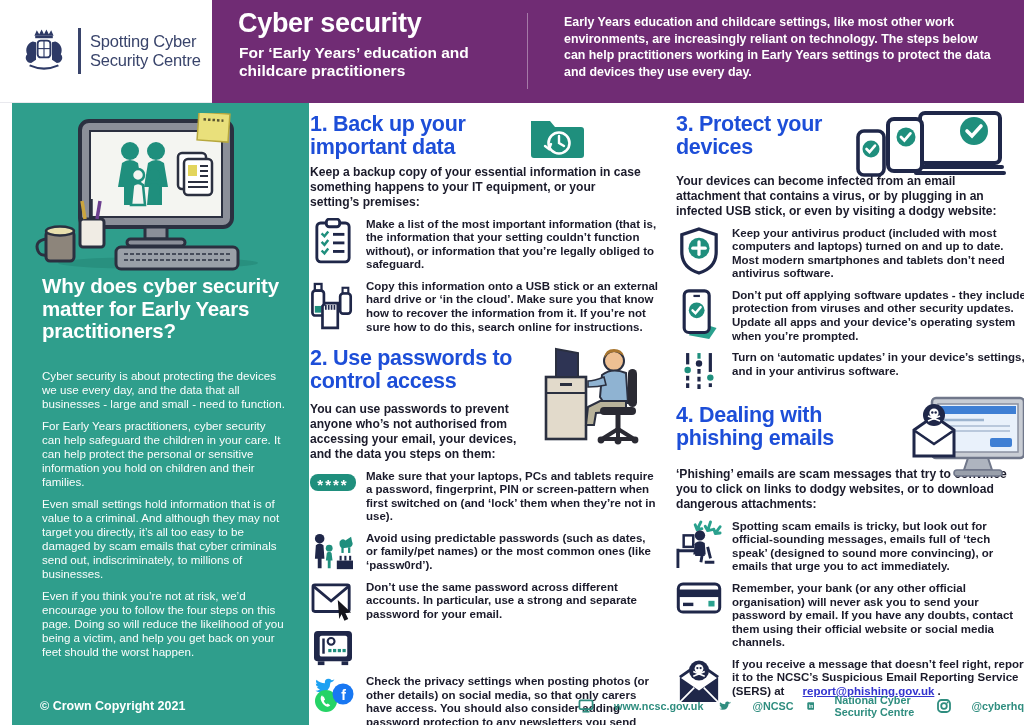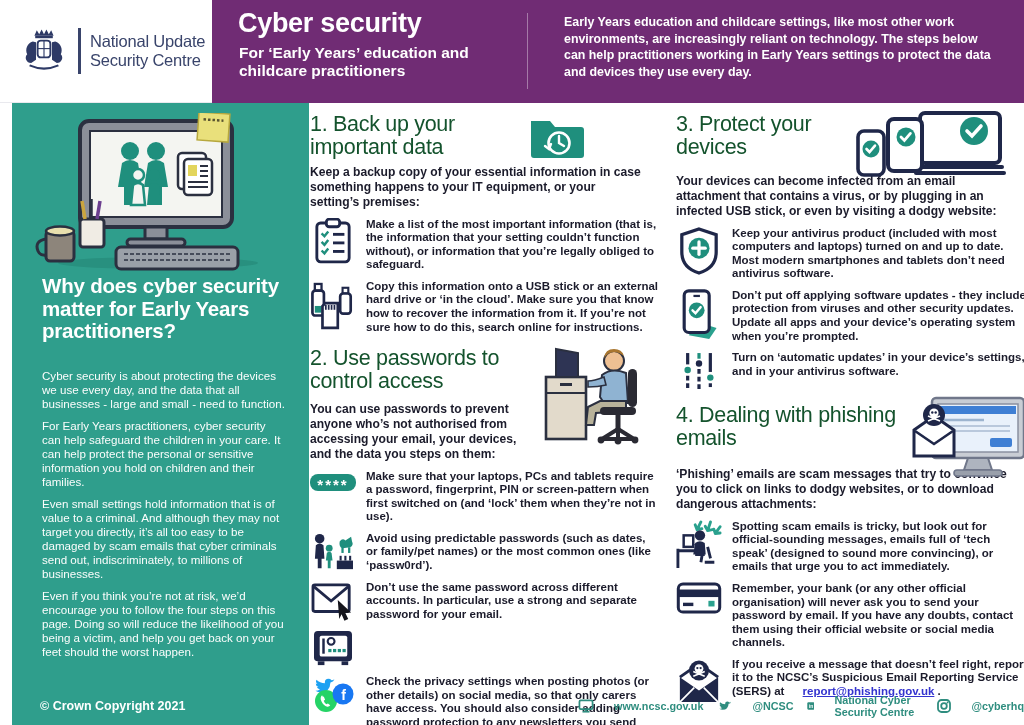--- a/index.html
+++ b/index.html
@@ -25,21 +25,21 @@
                   font-weight:bold; line-height:1.1; letter-spacing:-0.2px; }
   .side-paras { position:absolute; left:30px; top:266px; width:243px; color:#fbfdfc; font-size:11.6px; line-height:1.21; }
   .side-paras p { margin:0 0 8px 0; }
   .side-copyright { position:absolute; left:28px; bottom:12px; color:#fff; font-size:12.5px; font-weight:bold; }
 
   
   .col { position:absolute; top:103px; }
   .col1 { left:310px; width:348px; }
   .col2 { left:664px; width:352px;margin-left:12px; }
   .sec-head { position:relative; margin-top:10px; }
-  .sec-title { font-weight:normal; font-size:21.5px; line-height:1.06; color:#14532d; letter-spacing:-0.3px; }
+  .sec-title { font-weight:bold; font-size:21.5px; line-height:1.06; color:#1d4ed8; letter-spacing:-0.3px; }
   .sec-icon { position:absolute; top:0; }
   .sec-intro { font-weight:bold; font-size:12.1px; line-height:1.23; color:#1b1b2b; margin-top:5px; }
   .bullets { margin-top:2px; }
   .bullet { display:flex; gap:10px; margin-top:8px; align-items:flex-start; }
   .bicon { flex:0 0 46px; width:46px; display:flex; justify-content:center; }
   .btext { font-weight:bold; font-size:11.5px; line-height:1.18; color:#1b1b2b; }
   .pill { background:#1f8f7d; border-radius:8px; color:#fff; font-weight:bold; font-size:15px;
           letter-spacing:2px; width:46px; height:17px; text-align:center; line-height:21px; margin-top:4px; }
   .link { color:#3333cf; text-decoration:underline;padding-left:15px; }
   .social-stack { position:relative; width:46px; height:40px; }
@@ -61,21 +61,21 @@
       <rect x="19" y="11" width="22" height="3" fill="#2e3a66"></rect>
       <rect x="22" y="17" width="16" height="21" rx="4" fill="none" stroke="#2e3a66" stroke-width="2.4"></rect>
       <line x1="30" y1="17" x2="30" y2="38" stroke="#2e3a66" stroke-width="1.4"></line>
       <line x1="22" y1="27" x2="38" y2="27" stroke="#2e3a66" stroke-width="1.4"></line>
       <path d="M16,18 C9,20 6,28 9,34 C5,38 8,45 14,45 L20,41 L20,19 Z" fill="#2e3a66"></path>
       <path d="M44,18 C51,20 54,28 51,34 C55,38 52,45 46,45 L40,41 L40,19 Z" fill="#2e3a66"></path>
       <path d="M12,48 Q30,56 48,48" stroke="#2e3a66" stroke-width="2.6" fill="none"></path>
     </svg>
     <div class="logo-bar"></div>
     <div class="logo-text">
-      <div>National Update</div>
+      <div>Spotting Cyber</div>
       <div>Security Centre</div>
     </div>
   </div>
 
   <div class="header-purple">
     <div class="hp-title">Cyber security</div>
     <div class="hp-sub">For ‘Early Years’ education and childcare practitioners</div>
     <div class="hp-divider"></div>
     <div class="hp-intro">Early Years education and childcare settings, like most other work environments, are increasingly reliant on technology. The steps below can help practitioners working in Early Years settings to protect the data and devices they use every day.</div>
   </div>

